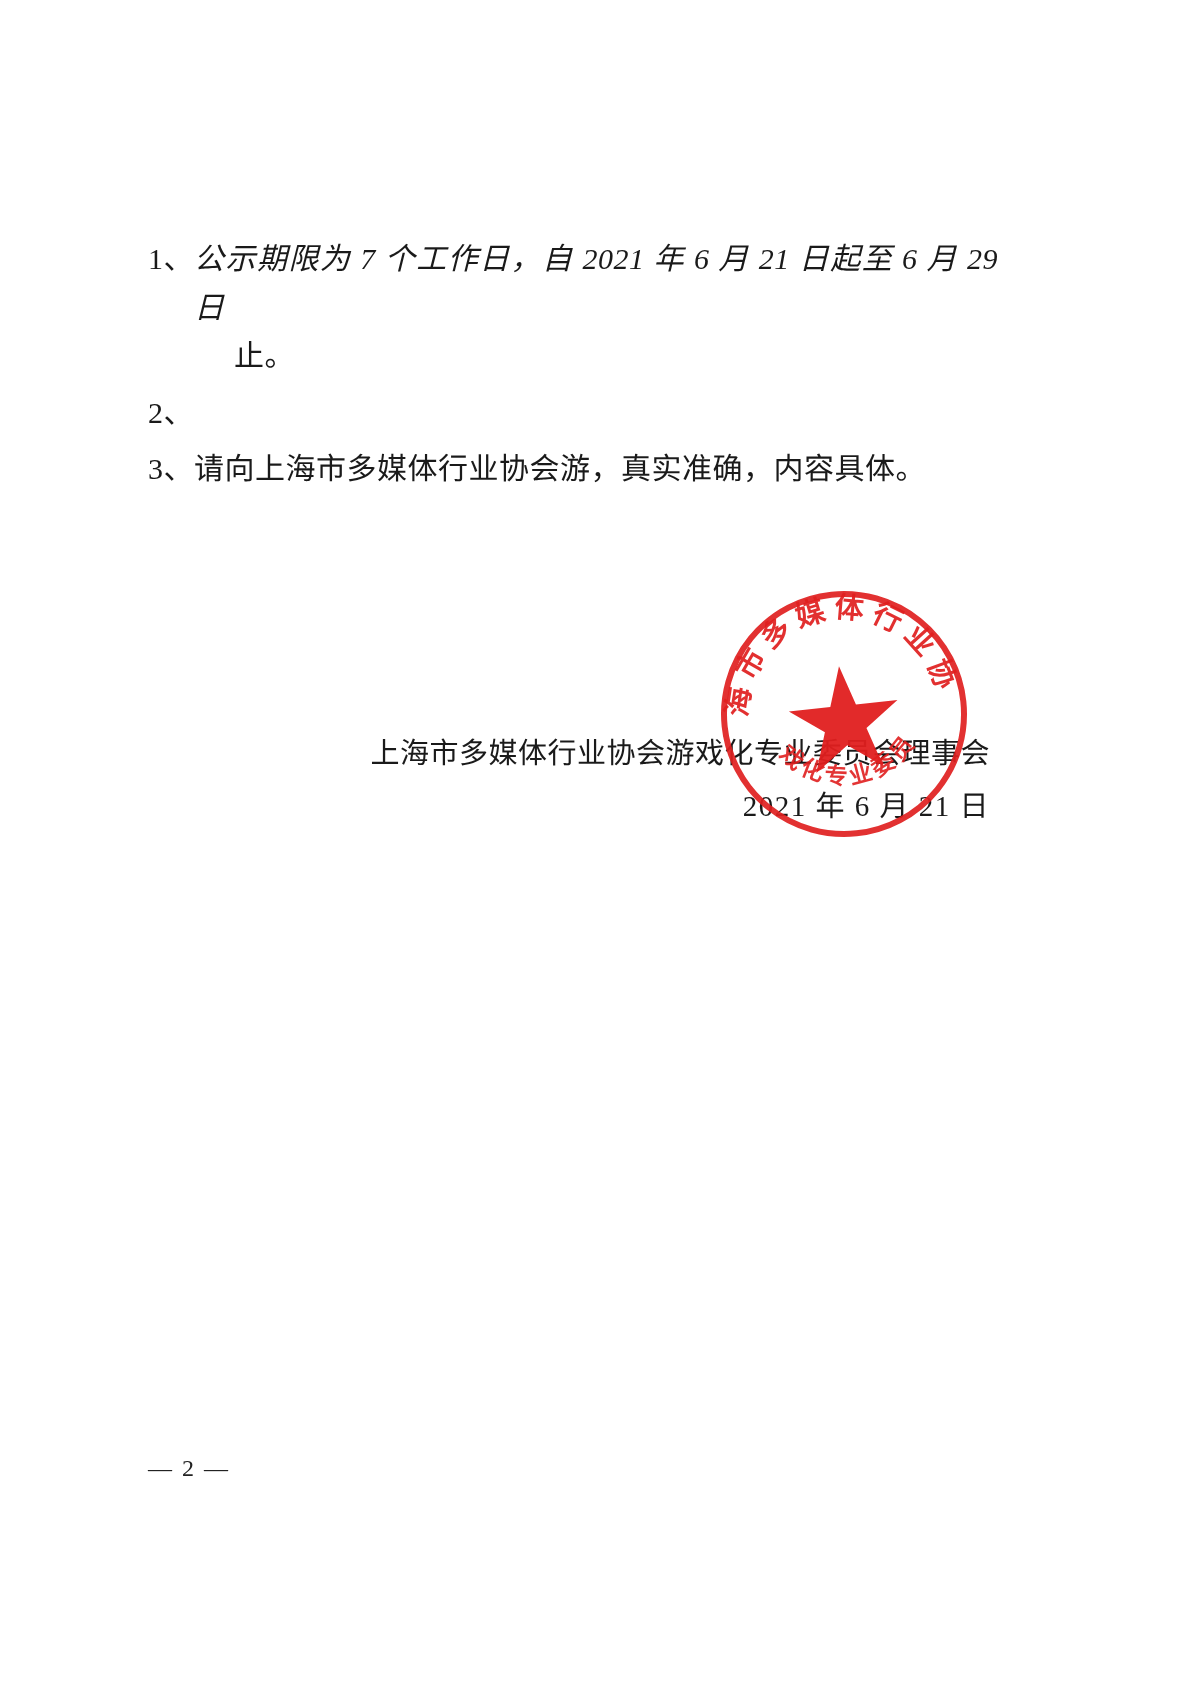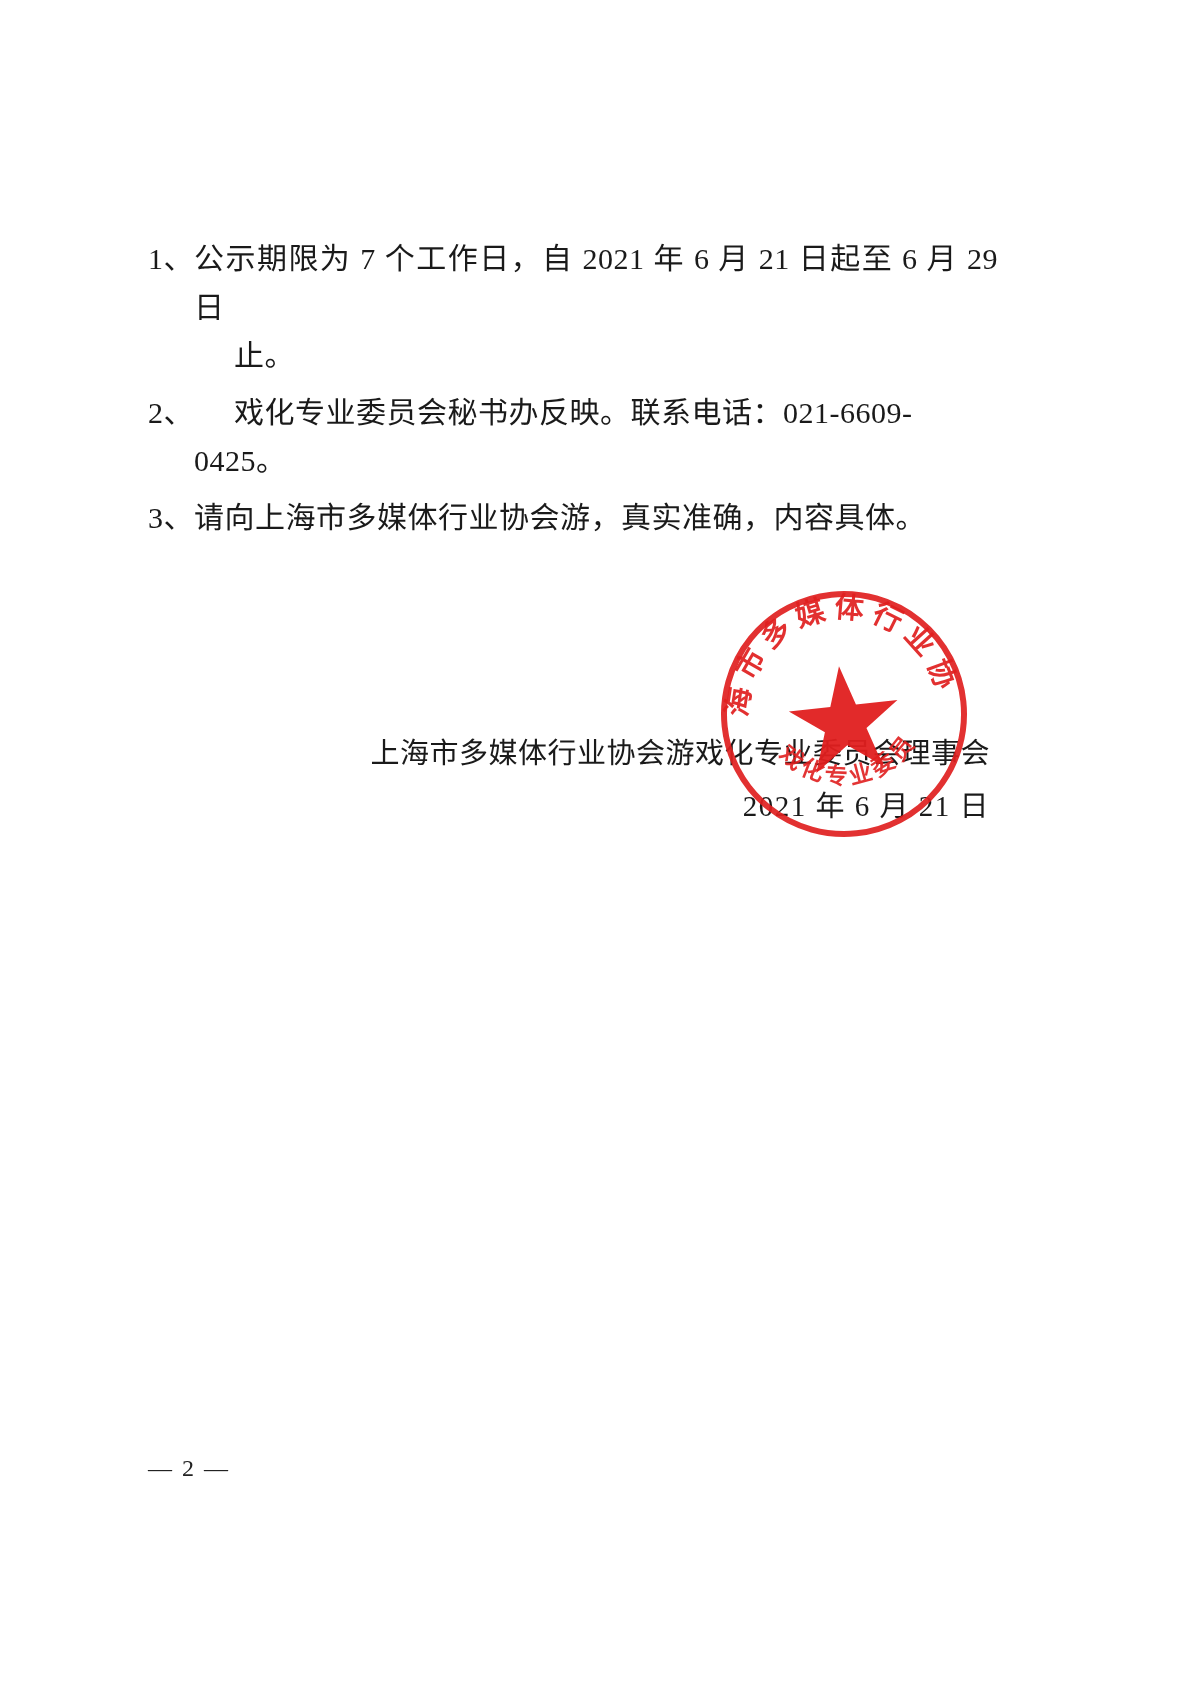--- a/index.html
+++ b/index.html
@@ -43,21 +43,21 @@
   .item .body {
     flex: 1 1 auto;
   }
   .item .body .line {
     display: block;
   }
   .item .body .line.indent {
     text-indent: 40px;
   }
 
-  .line-1 { text-align: justify; }
+  .line-1 { text-align: justify; font-style: italic; }
 
   .sign-block {
     position: absolute;
     left: 360px;
     top: 730px;
     width: 630px;
     text-align: right;
     font-size: 29px;
     line-height: 1.62;
     letter-spacing: 0.5px;
@@ -102,21 +102,20 @@
       <span class="marker">1、</span>
       <span class="body">
         <span class="line line-1">公示期限为 7 个工作日，自 2021 年 6 月 21 日起至 6 月 29 日</span>
         <span class="line indent">止。</span>
       </span>
     </div>
 
     <div class="item">
       <span class="marker">2、</span>
       <span class="body">
-        <span class="line indent">戏化专业委员会秘书办反映。联系电话：021-6609-0425。</span>
       </span>
     </div>
 
     <div class="item">
       <span class="marker">3、</span>
       <span class="body">
         <span class="line">请向上海市多媒体行业协会游，真实准确，内容具体。</span>
       </span>
     </div>
 

